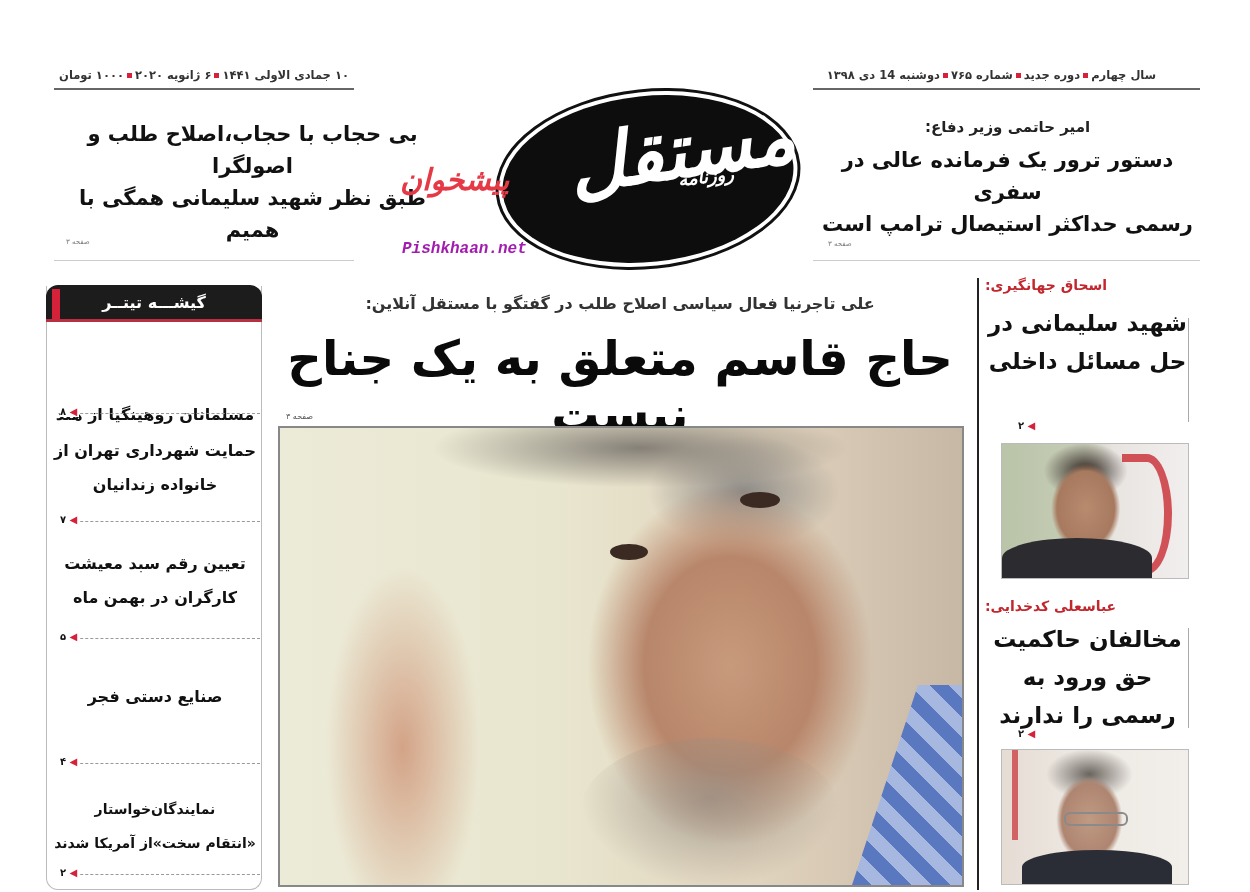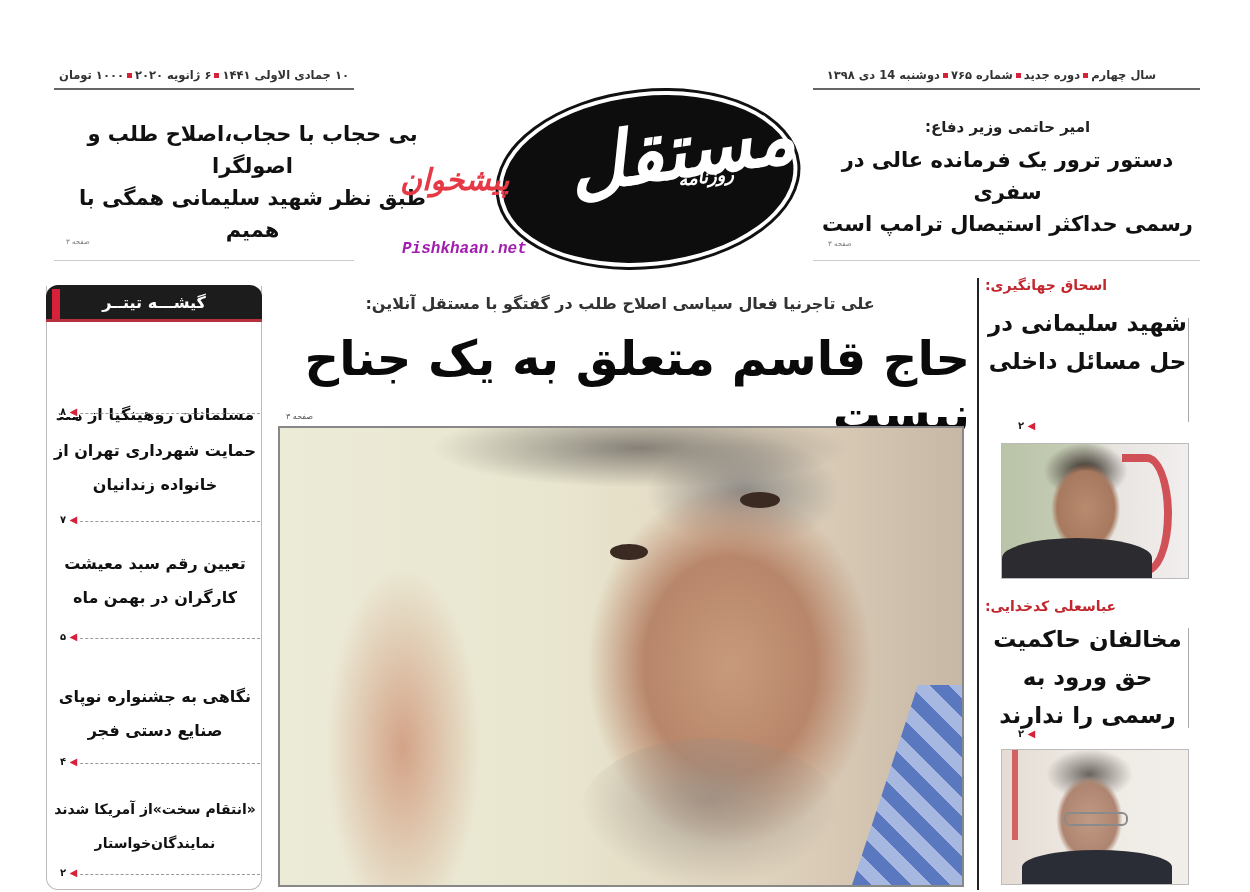--- a/index.html
+++ b/index.html
@@ -35,21 +35,21 @@
   .sidebar-header { position: absolute; left: 46px; top: 285px; width: 216px; height: 34px; background: #1c1c1c; border-radius: 12px 12px 0 0; color: #fff; font-size: 16px; font-weight: bold; display: flex; align-items: center; justify-content: center; }
   .sidebar-header .redbar { position: absolute; left: 6px; top: 4px; width: 8px; height: 30px; background: #d6213a; }
   .sidebar-underline { position: absolute; left: 46px; top: 319px; width: 216px; height: 3px; background: #b83040; }
   .side-item { position: absolute; left: 52px; width: 206px; text-align: center; font-size: 16px; font-weight: bold; line-height: 34px; color: #111; }
   .side-sep { position: absolute; left: 60px; width: 200px; border-top: 1px dashed #999; }
   .side-num { position: absolute; left: 60px; font-size: 10px; font-weight: bold; color: #111; background: #fff; padding-right: 2px; direction: ltr; }
   .side-num .arr { color: #d6213a; font-size: 10px; }
 
   
   .lead-kicker { position: absolute; left: 275px; top: 294px; width: 690px; text-align: center; font-size: 16px; font-weight: bold; color: #333; }
-  .lead-head { position: absolute; left: 270px; top: 330px; width: 700px; text-align: right; font-size: 48px; font-weight: bold; color: #0a0a0a; letter-spacing: -1px; }
+  .lead-head { position: absolute; left: 270px; top: 330px; width: 700px; text-align: center; font-size: 48px; font-weight: bold; color: #0a0a0a; letter-spacing: -1px; }
   .lead-pageref { left: 286px; top: 412px; font-size: 8px; color: #555; }
   .lead-photo { position: absolute; left: 278px; top: 426px; width: 686px; height: 461px; border: 2px solid #888; overflow: hidden;
     background:
       radial-gradient(ellipse 190px 240px at 66% 52%, #c89a7c 0%, #b8866a 45%, rgba(160,110,85,0.0) 75%),
       radial-gradient(ellipse 120px 70px at 68% 14%, #8d8a86 0%, rgba(140,138,134,0) 80%),
       radial-gradient(ellipse 110px 260px at 18% 70%, #d3a387 0%, rgba(210,160,130,0) 70%),
       linear-gradient(90deg, #ecebd8 0%, #e9e6cf 40%, #e1d4be 70%, #c7b7a5 100%); }
   .photo-shirt { position: absolute; right: 0; bottom: 0; width: 110px; height: 200px; background: repeating-linear-gradient(45deg, #5a78c0 0 14px, #a6b8e0 14px 28px); clip-path: polygon(60% 0, 100% 0, 100% 100%, 0 100%); }
   .photo-beard { position: absolute; left: 300px; top: 310px; width: 260px; height: 150px; border-radius: 50%; background: radial-gradient(ellipse at 50% 40%, rgba(150,140,130,0.75), rgba(150,140,130,0) 70%); }
   .photo-eye1 { position: absolute; left: 460px; top: 64px; width: 40px; height: 16px; border-radius: 50%; background: #3a2a22; }
@@ -144,29 +144,28 @@
 <div class="side-num" style="top:514px;"><span>۷</span> <span class="arr">◀</span></div>
 
 <div class="side-item" style="top:547px;">
   <div>تعیین رقم سبد معیشت</div>
   <div>کارگران در بهمن ماه</div>
 </div>
 <div class="side-sep" style="top:638px;"></div>
 <div class="side-num" style="top:631px;"><span>۵</span> <span class="arr">◀</span></div>
 
 <div class="side-item" style="top:680px;">
-  <div>نگاهی به جشنواره نوپای</div>
   <div>صنایع دستی فجر</div>
 </div>
 <div class="side-sep" style="top:763px;"></div>
 <div class="side-num" style="top:756px;"><span>۴</span> <span class="arr">◀</span></div>
 
 <div class="side-item" style="top:792px; font-size:14px;">
+  <div>نمایندگان‌خواستار</div>
   <div>«انتقام سخت»از آمریکا شدند</div>
-  <div>نمایندگان‌خواستار</div>
 </div>
 <div class="side-sep" style="top:874px;"></div>
 <div class="side-num" style="top:867px;"><span>۲</span> <span class="arr">◀</span></div>
 
 <div class="lead-kicker">علی تاجرنیا فعال سیاسی اصلاح طلب در گفتگو  با مستقل آنلاین:</div>
 <div class="lead-head">حاج قاسم متعلق به یک جناح نیست</div>
 <div class="abs lead-pageref">صفحه ۳</div>
 <div class="lead-photo" title="portrait-of-ali-tajernia">
   <div class="photo-hair"></div>
   <div class="photo-eye1"></div>

